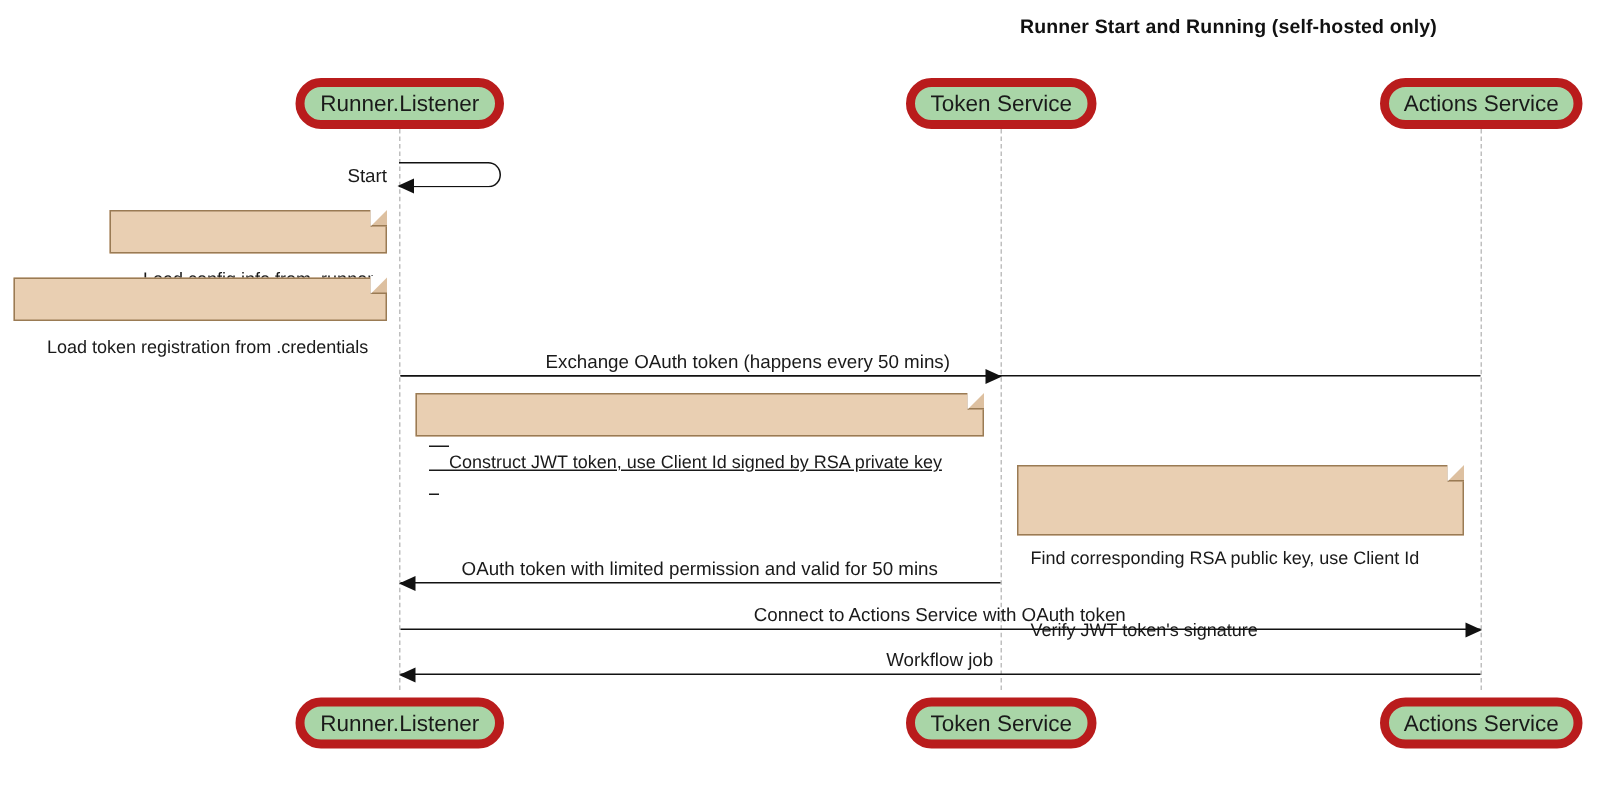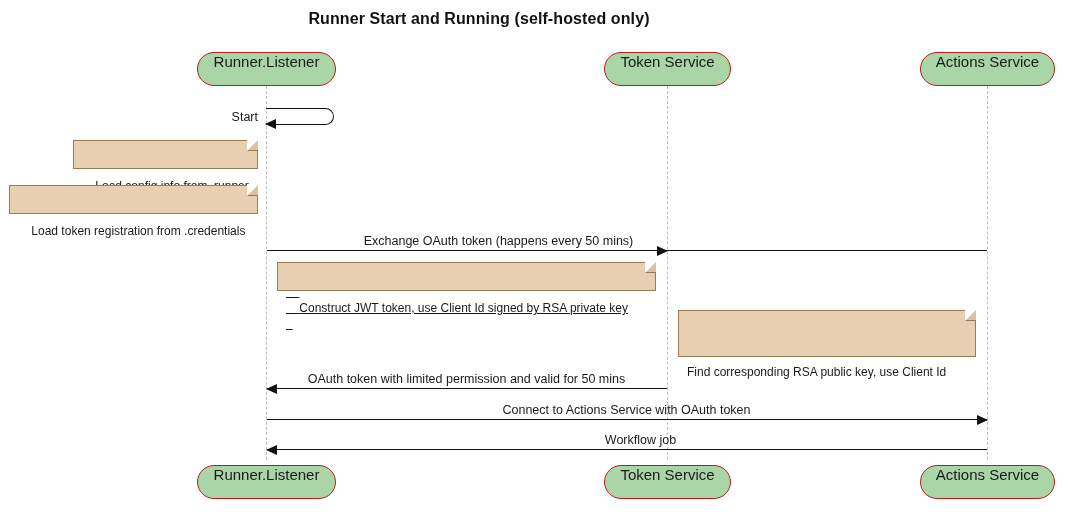--- a/index.html
+++ b/index.html
@@ -19,43 +19,43 @@
     width: 1070px;
     height: 525px;
   }
 
   
   .diagram-title {
     position: absolute;
     left: 0;
     top: 10px;
     width: 958px;
-    text-align: center;
-    font-size: 16px;
+    text-align: right;
+    font-size: 13px;
     font-weight: bold;
     color: #111111;
     letter-spacing: 0.1px;
   }
 
   
   .lifeline {
     position: absolute;
     width: 0;
     border-left: 1px dashed #bfbfbf;
   }
 
   
   .participant {
     position: absolute;
     height: 34px;
     background: #a9d5a7;
-    border: 1px solid #b91c1c;
+    border: 6px solid #b91c1c;
     border-radius: 17px;
     display: flex;
-    align-items: flex-start;
+    align-items: center;
     justify-content: center;
     font-size: 15px;
     color: #1a1a1a;
     box-sizing: border-box;
     white-space: nowrap;
   }
 
   
   .note {
     position: absolute;
@@ -188,33 +188,34 @@
   </div>
 
   <div class="note" style="left:277px; top:262px; width:379px; height:29px;text-decoration:underline;">
     <span class="fold"></span>
     <span>Construct JWT token, use Client Id signed by RSA private key</span>
   </div>
 
   <div class="note" style="left:678px; top:310px; width:298px; height:47px;">
     <span class="fold"></span>
     <span style="display:block;">Find corresponding RSA public key, use Client Id</span>
+    <span style="display:block;">Verify JWT token's signature</span>
   </div>
 
   <div class="msg-label" style="left:266px; top:372px; width:401px;">OAuth token with limited permission and valid for 50 mins</div>
   <div class="msg" style="left:267px; top:388px; width:400px;">
     <span class="arrowhead left"></span>
   </div>
 
   <div class="msg-label" style="left:266px; top:403px; width:721px;">Connect to Actions Service with OAuth token</div>
   <div class="msg" style="left:267px; top:419px; width:720px;">
     <span class="arrowhead right"></span>
   </div>
 
-  <div class="msg-label" style="left:280px; top:433px; width:721px;">Workflow job</div>
+  <div class="msg-label" style="left:266px; top:433px; width:721px;">Workflow job</div>
   <div class="msg" style="left:267px; top:449px; width:720px;">
     <span class="arrowhead left"></span>
   </div>
 
   <div class="participant" style="left:197px; top:465px; width:139px;">
     <span>Runner.Listener</span>
   </div>
   <div class="participant" style="left:604px; top:465px; width:127px;">
     <span>Token Service</span>
   </div>

